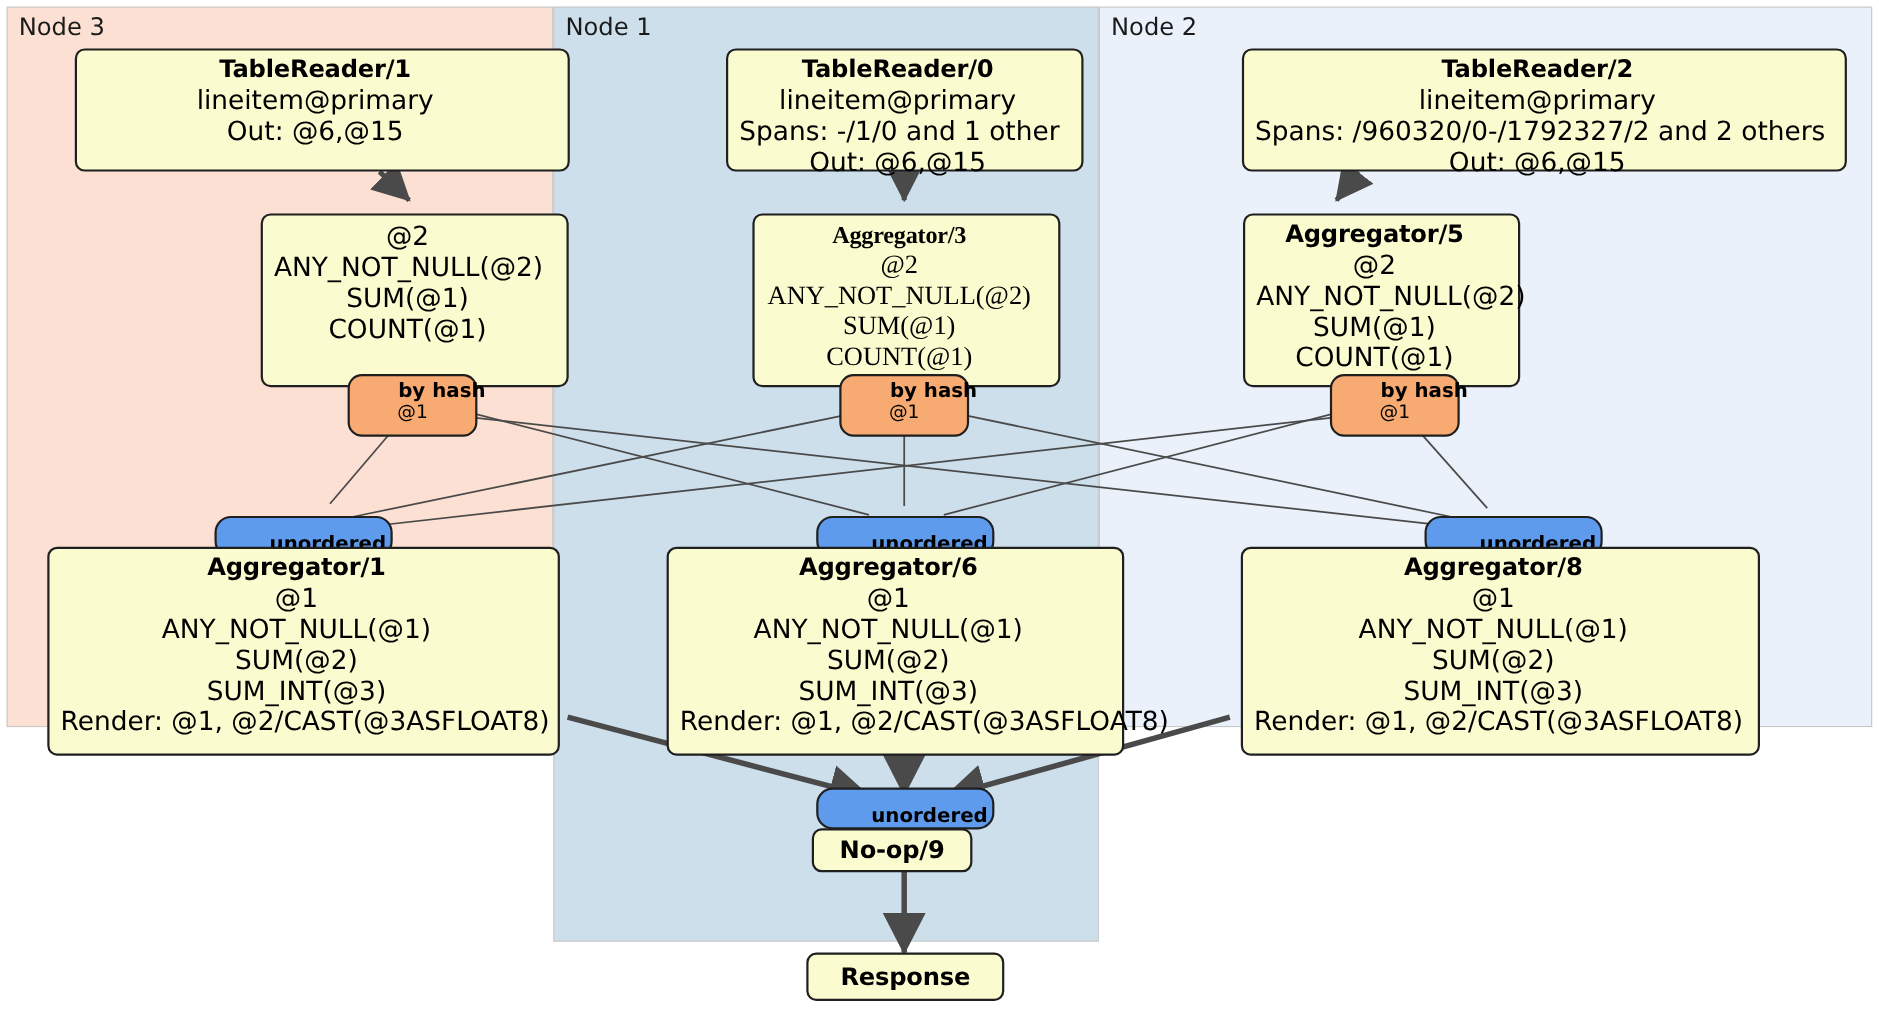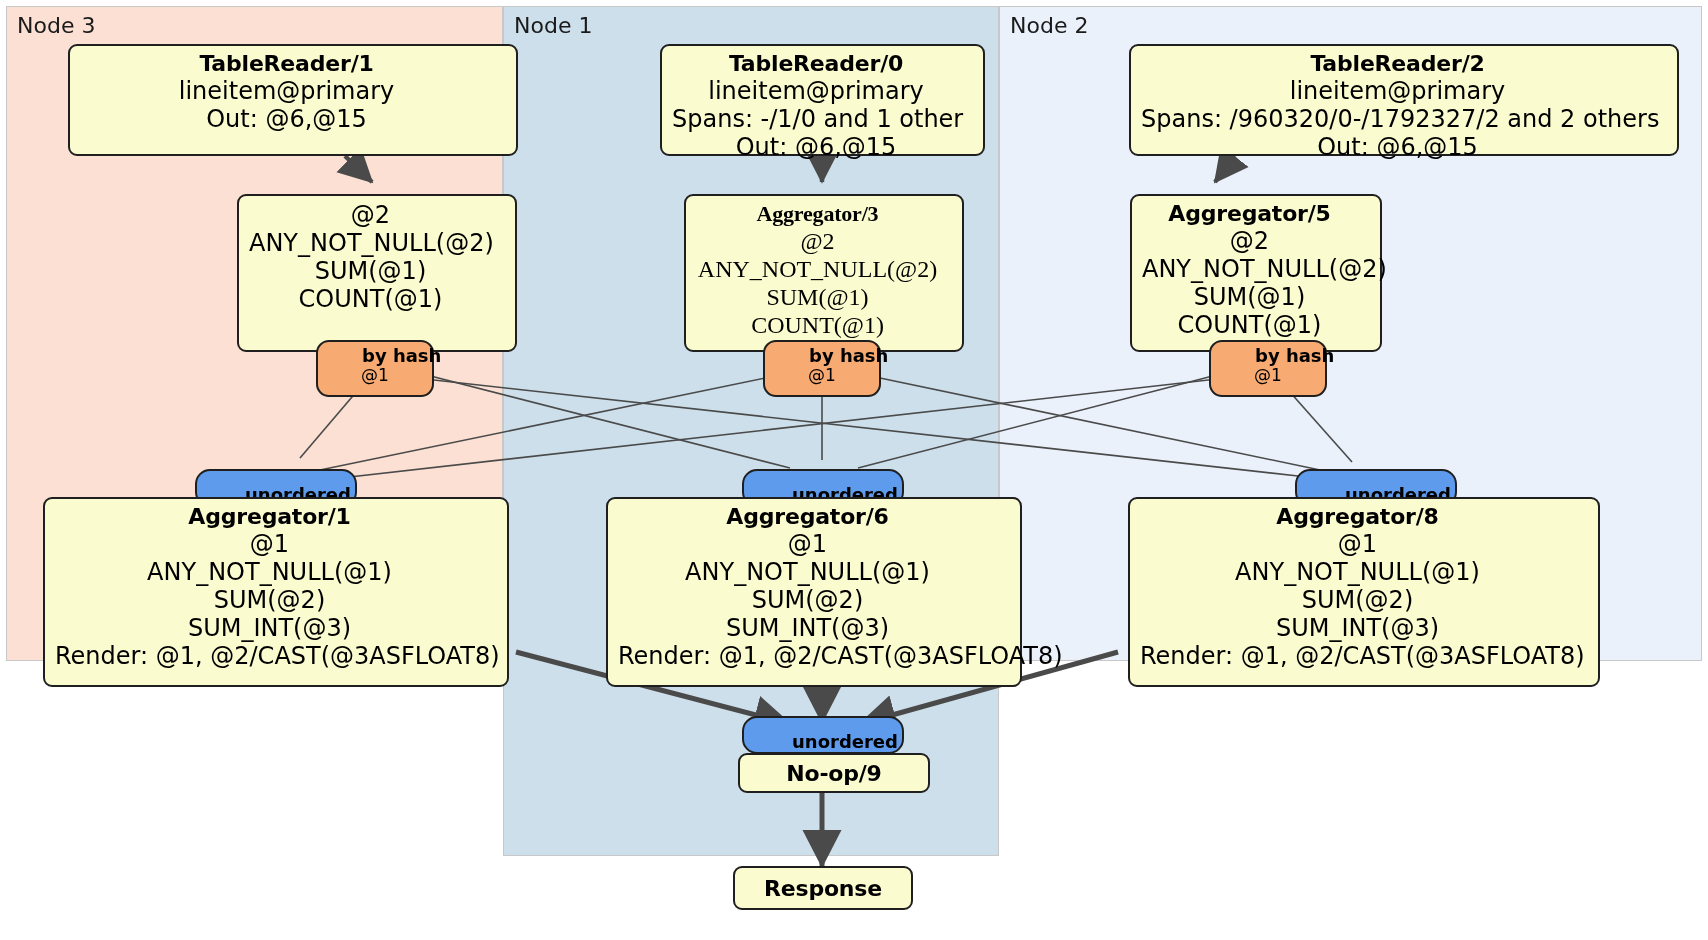--- a/index.html
+++ b/index.html
@@ -256,21 +256,21 @@
     <div class="proc-line">ANY_NOT_NULL(@1)</div>
     <div class="proc-line">SUM(@2)</div>
     <div class="proc-line">SUM_INT(@3)</div>
     <div class="proc-line">Render: @1, @2/CAST(@3ASFLOAT8)</div>
   </div>
 
   <div class="badge badge-unordered" style="left:742px; top:716px; width:162px; height:38px;">
     <span class="badge-title">unordered</span>
   </div>
 
-  <div class="pill-box" style="left:738px; top:753px; width:192px; height:40px;">
+  <div class="pill-box" style="left:738px; top:753px; width:146px; height:40px;">
     <span class="proc-title">No-op/9</span>
   </div>
 
   <div class="pill-box" style="left:733px; top:866px; width:180px; height:44px;">
     <span class="proc-title">Response</span>
   </div>
 
 </div>
 
 </body></html>

